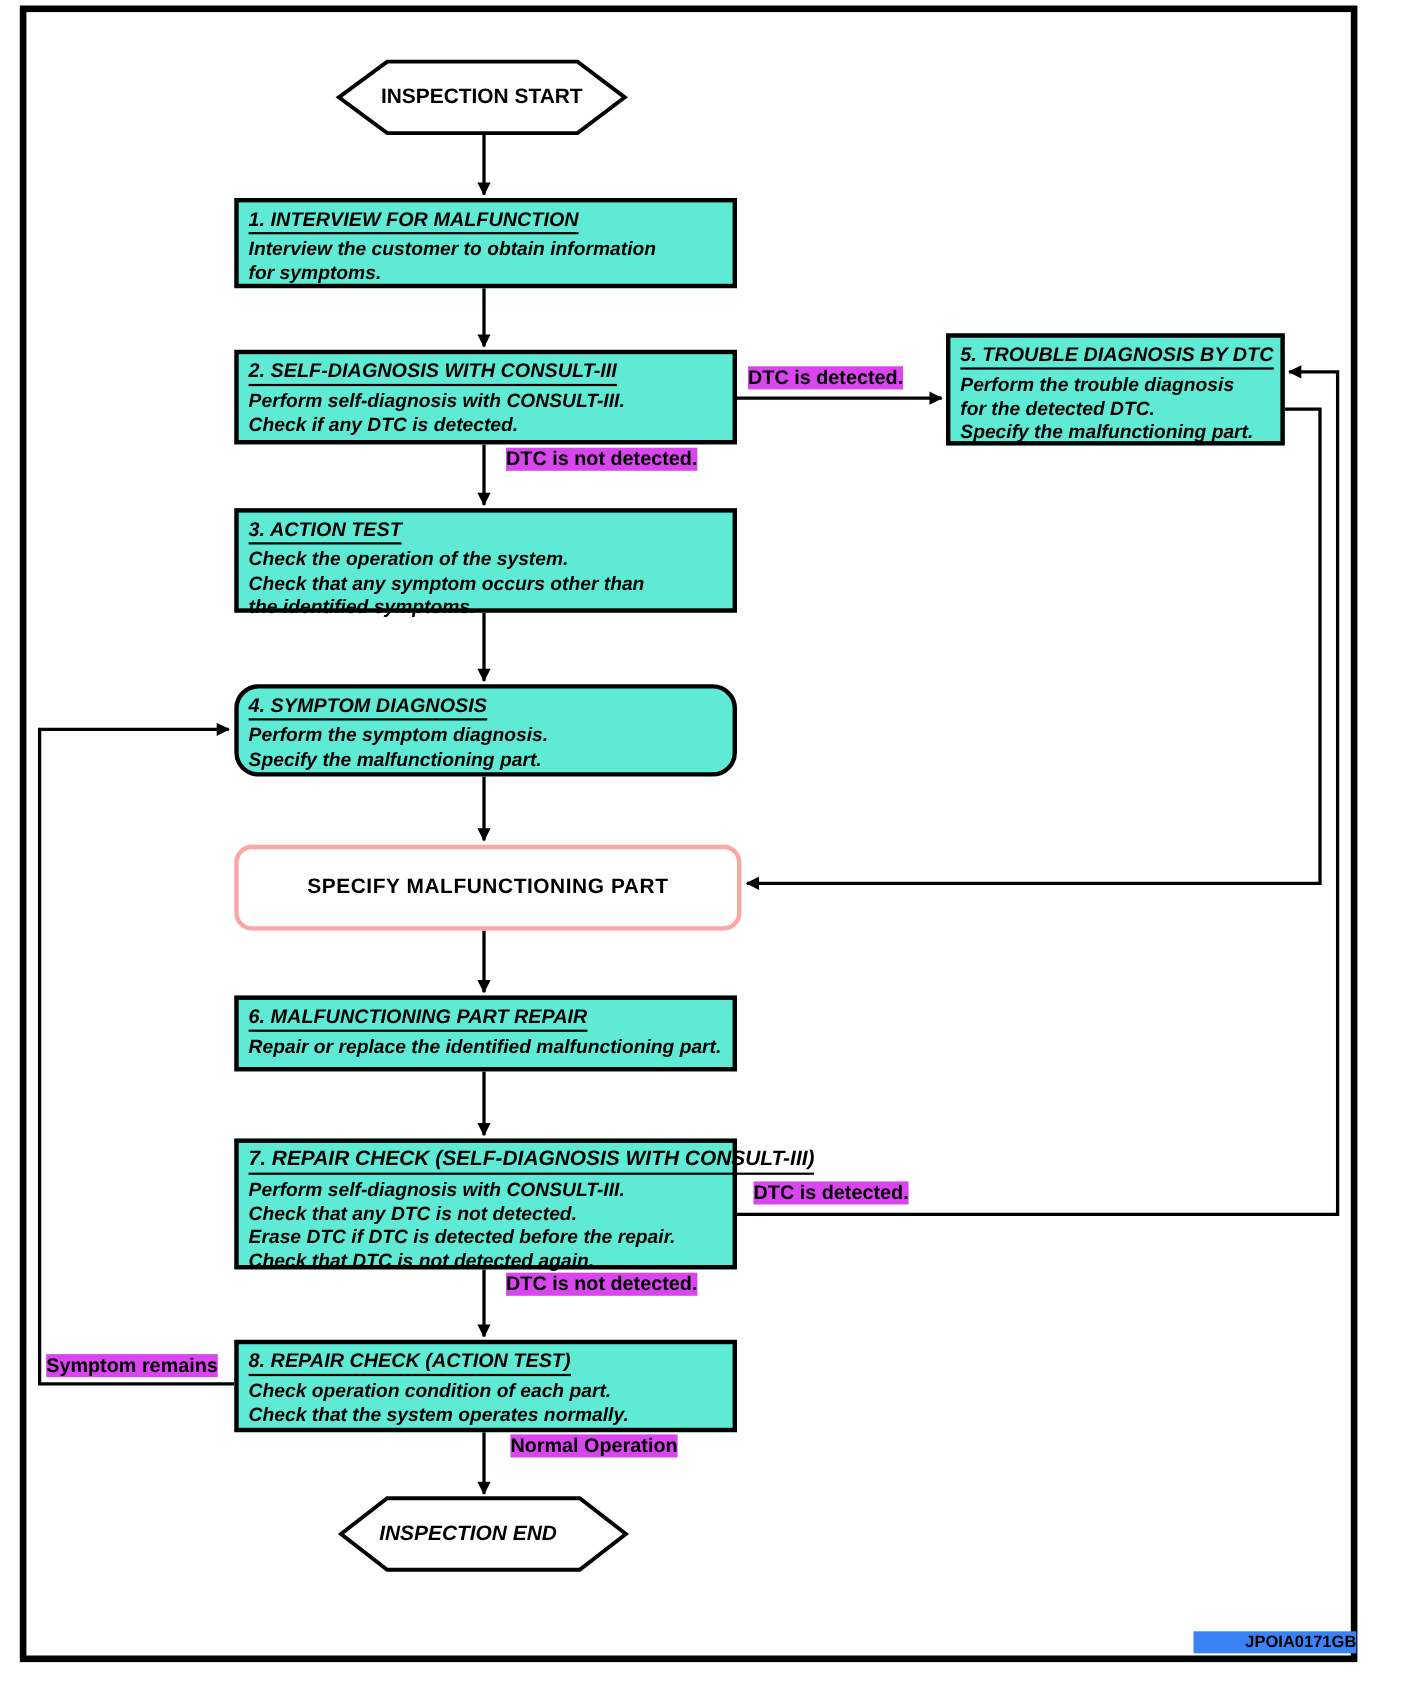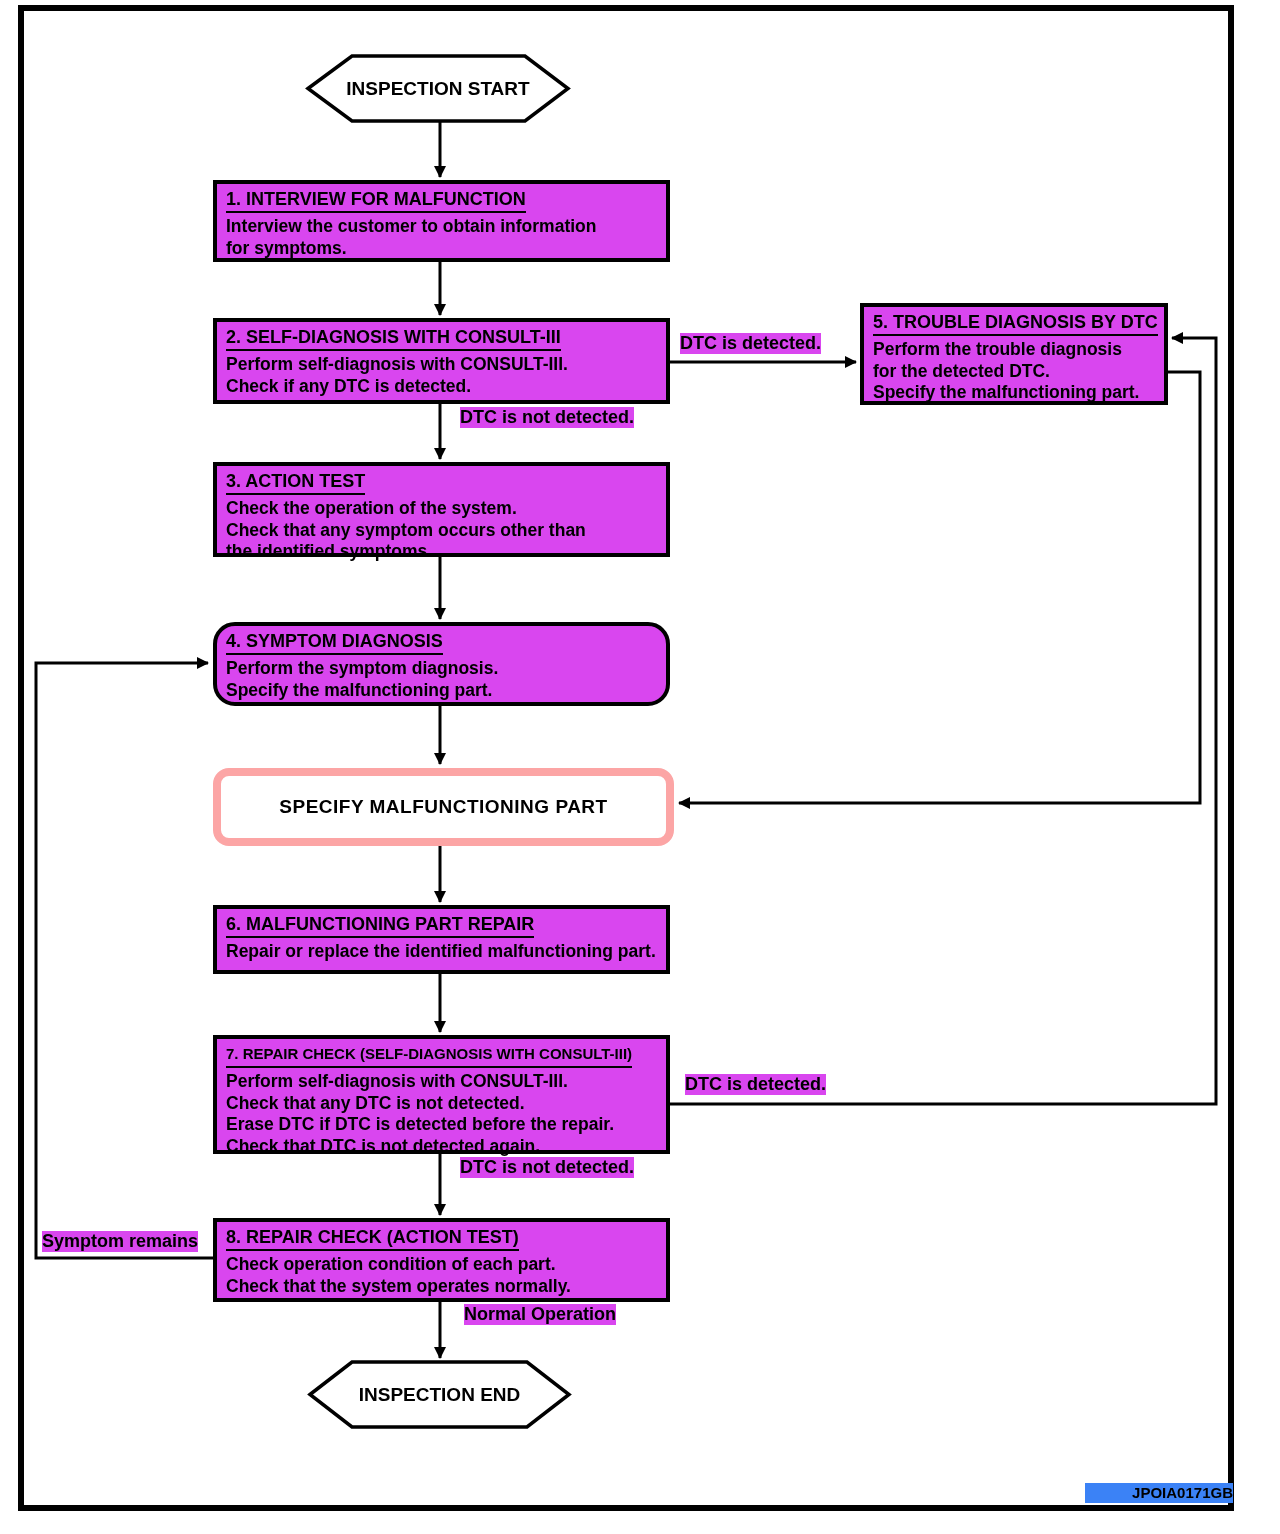--- a/index.html
+++ b/index.html
@@ -6,38 +6,38 @@
   #canvas{
     position:relative;width:1280px;height:1534px;background:#ffffff;
     font-family:"Liberation Sans",sans-serif;color:#000;overflow:hidden;
   }
   #frame{
     position:absolute;left:18px;top:5px;width:1216px;height:1506px;
     border:6px solid #000;box-sizing:border-box;
   }
   svg.wires{position:absolute;left:0;top:0;width:1280px;height:1534px;}
   .box{
-    position:absolute;border:4px solid #000;background:#d946ef;
-    box-sizing:border-box;padding:4px 9px;z-index:2;
+    position:absolute;border:4px solid #000;background:#5eead4;
+    box-sizing:border-box;padding:4px 9px;z-index:2;font-style:italic;
   }
   .box .title{
     display:inline-block;font-size:18px;font-weight:bold;line-height:22px;
     border-bottom:2px solid #000;padding-bottom:1px;margin-bottom:3px;
     white-space:nowrap;
   }
-  .box .title.small{font-size:15px;text-align:center;}
+  .box .title.small{font-size:19px;text-align:center;}
   .box .line{
     font-size:17.5px;font-weight:bold;line-height:21.5px;white-space:nowrap;
   }
   .terminal-text{
     position:absolute;display:flex;align-items:center;justify-content:center;
     font-size:19px;font-weight:bold;z-index:2;white-space:nowrap;
   }
   .rounded{
-    position:absolute;border:8px solid #fca5a5;border-radius:16px;background:#fff;
+    position:absolute;border:4px solid #fca5a5;border-radius:16px;background:#fff;
     box-sizing:border-box;display:flex;align-items:center;justify-content:center;
     font-size:19px;font-weight:bold;letter-spacing:0.5px;z-index:2;white-space:nowrap;
   }
   .edge-label{
     position:absolute;font-size:18px;font-weight:bold;z-index:3;
     background:#d946ef;white-space:nowrap;line-height:21px;
   }
   #figure-code{
     position:absolute;left:1085px;top:1483px;width:148px;text-align:right;
     font-size:15px;font-weight:bold;background:#3b82f6;z-index:4;line-height:20px;
@@ -75,21 +75,21 @@
 
       <path d="M670,1104 H1216 V338 H1172" marker-end="url(#arr)"></path>
 
       <path d="M1168,372 H1200 V803 H679" marker-end="url(#arr)"></path>
 
       <path d="M213,1258 H36 V663 H208" marker-end="url(#arr)"></path>
     </g>
   </svg>
 
   <div class="terminal-text" style="left:308px;top:56px;width:260px;height:65px;">INSPECTION START</div>
-  <div class="terminal-text" style="left:310px;top:1362px;width:259px;height:65px;">INSPECTION END</div>
+  <div class="terminal-text" style="left:296px;top:1362px;width:259px;height:65px;font-style:italic;">INSPECTION END</div>
 
   <div class="box" style="left:213px;top:180px;width:457px;height:82px;">
     <div><span class="title">1. INTERVIEW FOR MALFUNCTION</span></div>
     <div class="line">Interview the customer to obtain information</div>
     <div class="line">for symptoms.</div>
   </div>
 
   <div class="box" style="left:213px;top:318px;width:457px;height:86px;">
     <div><span class="title">2. SELF-DIAGNOSIS WITH CONSULT-III</span></div>
     <div class="line">Perform self-diagnosis with CONSULT-III.</div>

